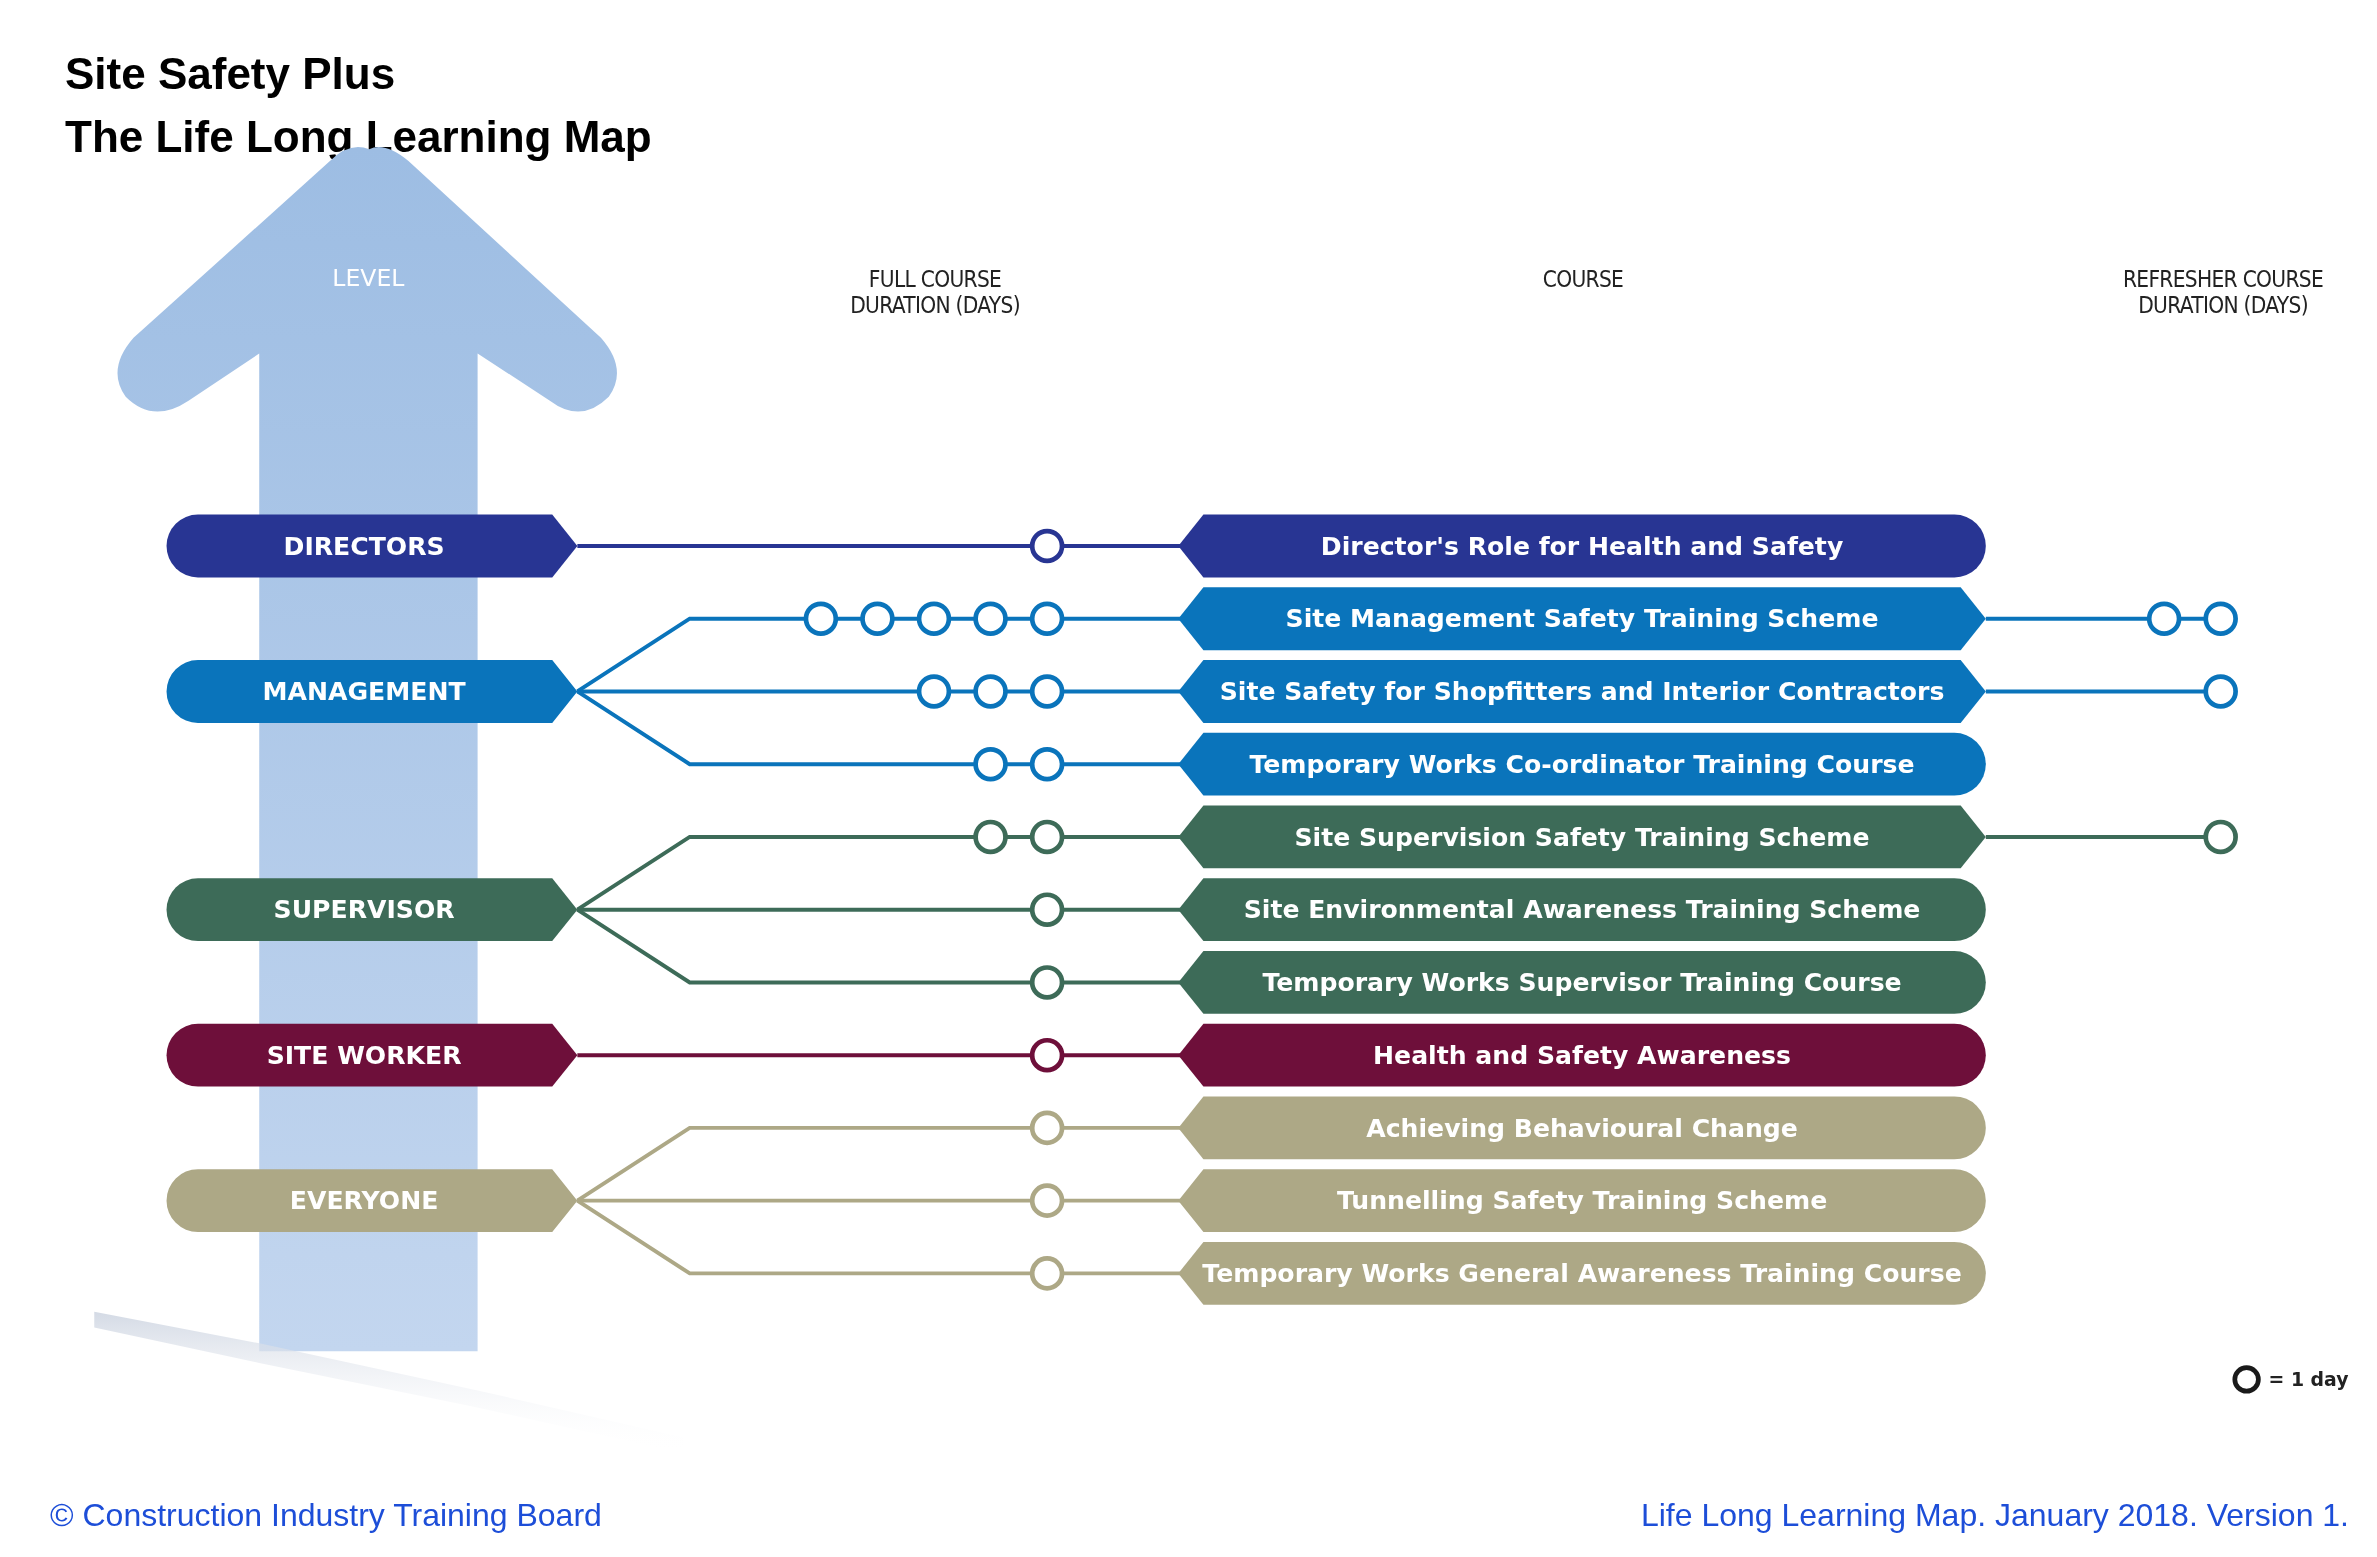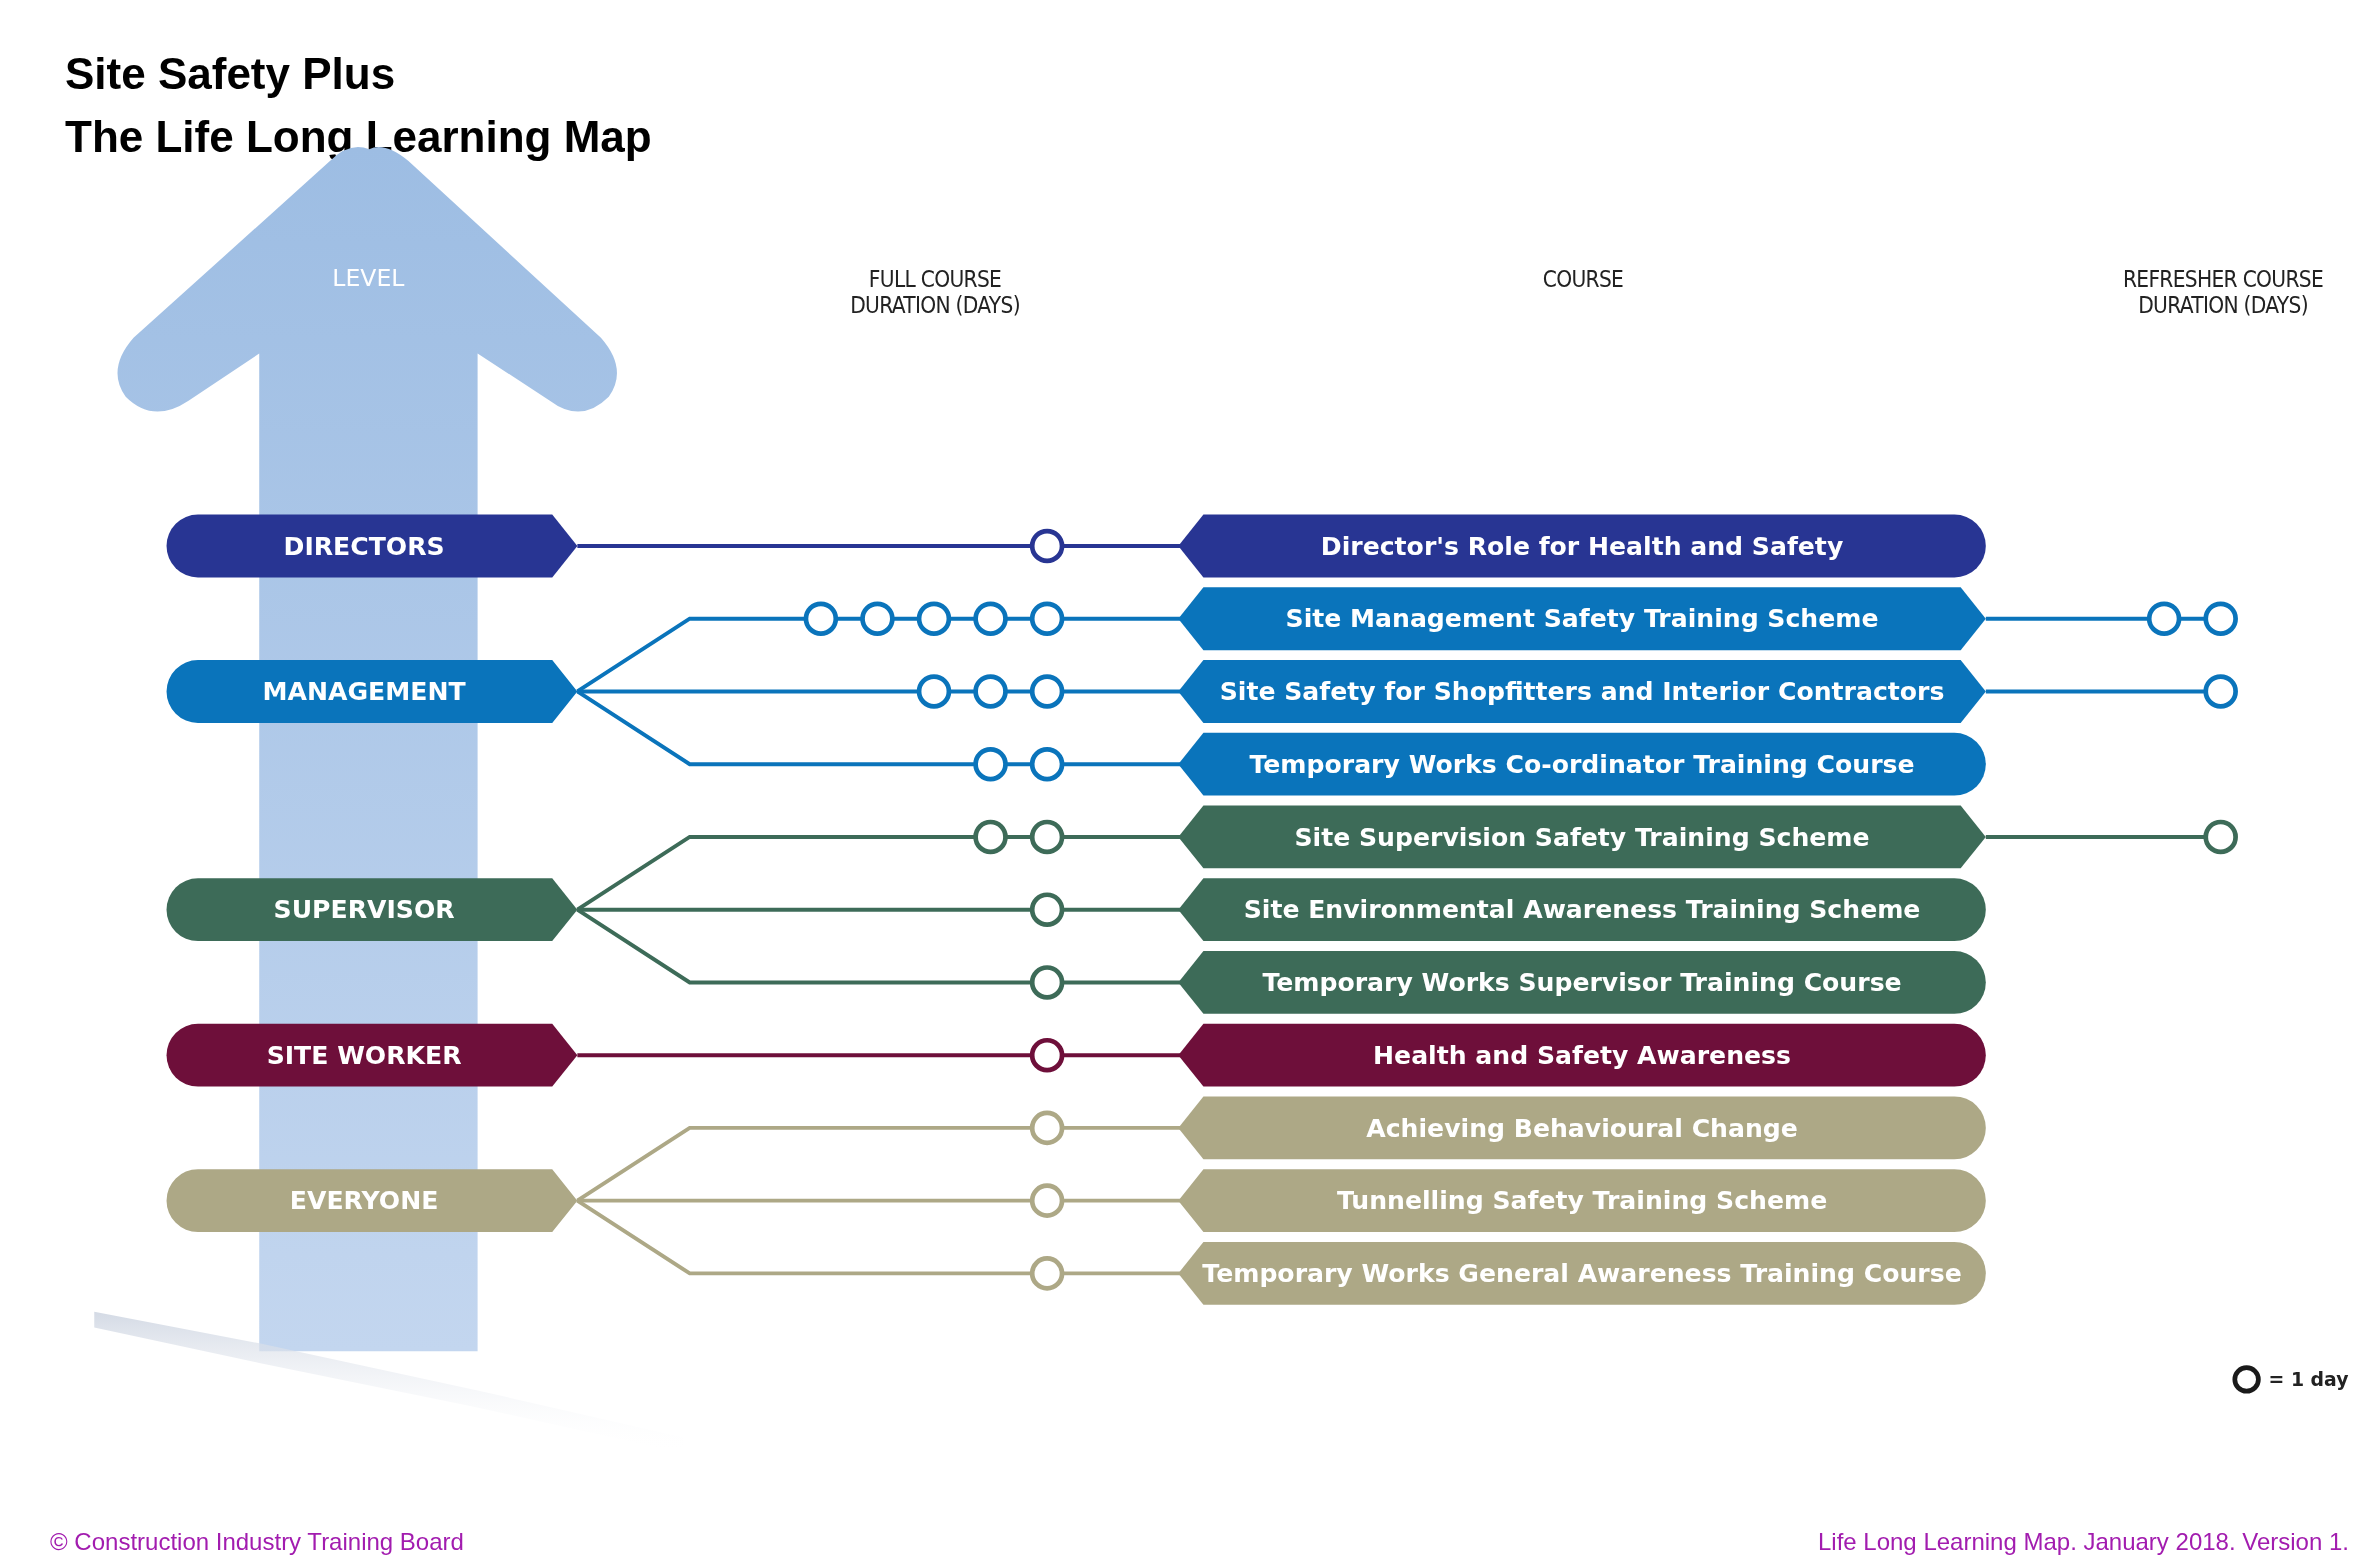--- a/index.html
+++ b/index.html
@@ -1,21 +1,21 @@
 <!DOCTYPE html>
 <html style="font-size:12.6px"><head>
 <meta charset="utf-8">
 <style>
   html, body { margin:0; padding:0; background:#ffffff; }
   body { width:2377px; height:1557px; position:relative; overflow:hidden; font-family:"Liberation Sans", sans-serif; }
   .title { position:absolute; left:36px; font-weight:bold; font-size:44px; color:#000; font-family:Liberation Sans, sans-serif;margin-left:29px; }
   #title1 { top:49px; }
   #title2 { top:112px; }
   .colhead { position:absolute; top:266px; font-family:"DejaVu Sans", sans-serif; font-size:23px; color:#222; text-align:center; line-height:26px; letter-spacing:-0.8px; transform:scaleX(0.88); transform-origin:center top; }
-  .footer { position:absolute; top:1497px; font-size:24px; color:#a21caf; font-family:"Liberation Sans", sans-serif;margin-top:31px; }
+  .footer { position:absolute; top:1497px; font-size:32px; color:#1d4ed8; font-family:"Liberation Sans", sans-serif; }
   #diagram { position:absolute; left:0; top:0; }
   .lvl-text { font-family:"DejaVu Sans", sans-serif; font-size:32px; fill:#ffffff; font-weight:bold; }
   .course-text { font-family:"DejaVu Sans", sans-serif; font-size:32px; fill:#ffffff; font-weight:bold; }
   .arrow-label { font-family:"DejaVu Sans", sans-serif; font-size:30px; fill:#ffffff; }
   .legend-text { font-family:"DejaVu Sans", sans-serif; font-size:24px; fill:#222; font-weight:bold; }
 </style>
 </head>
 <body>
 
 <div class="title" id="title1">Site Safety Plus</div>

